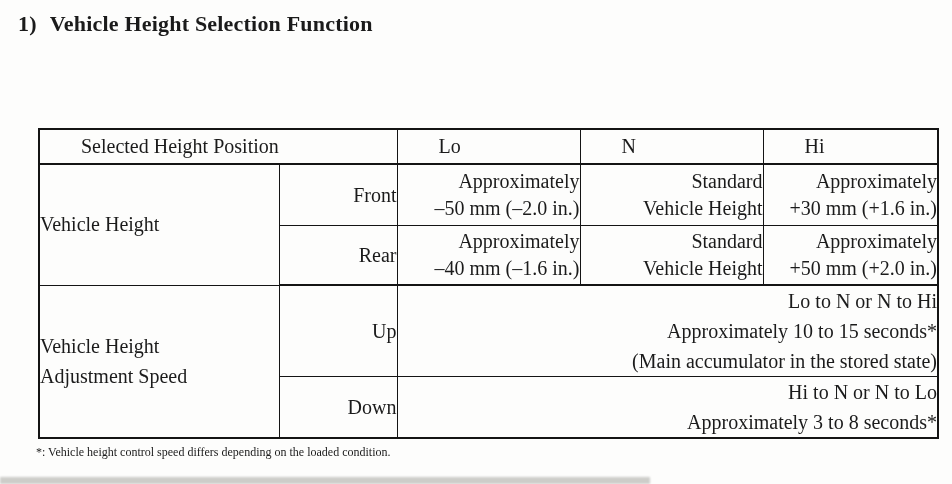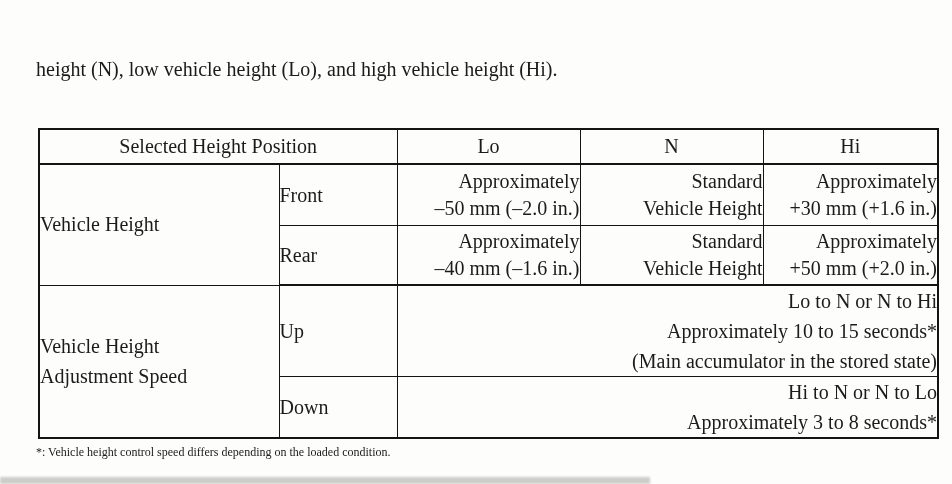--- a/index.html
+++ b/index.html
@@ -42,27 +42,27 @@
     color: #1b1b1b;
     border: 2px solid #141414;
   }
   table.spec td, table.spec th {
     border: 1px solid #141414;
     font-weight: normal;
     padding: 0;
     vertical-align: middle;
     line-height: 27px;
   }
-  tr.r-header th { border-bottom: 2px solid #141414; height: 33px; text-align: center; }
+  tr.r-header th { border-bottom: 2px solid #141414; height: 33px; text-align: left; padding-left: 41px; }
   tr.r-front td { height: 60px; }
   tr.r-rear td  { height: 58px; border-bottom: 2px solid #141414; }
   tr.r-up td    { height: 88px; line-height: 30px; }
   tr.r-down td  { height: 60px; line-height: 30px; }
   .c-label { text-align: left; padding-left: 20px; line-height: 29px; }
-  .c-sub   { text-align: left; padding-left: 13px; }
+  .c-sub   { text-align: right; padding-left: 13px; }
   .c-data  { text-align: right; }
   .line { display: block; }
   .footnote {
     position: absolute;
     left: 36px;
     top: 445px;
     font-size: 12px;
     white-space: nowrap;
   }
   .scan-bar {
@@ -74,23 +74,25 @@
     background: #a6a6a1;
     opacity: 0.55;
     filter: blur(1px);
   }
 </style>
 </head>
 <body>
 
 <div class="page">
 
+  <div class="heading">
+    <span class="num">1)</span><span>Vehicle Height Selection Function</span>
+  </div>
 
   <div class="intro">
-    <div class="l2">height (N), low vehicle height (Lo), and high vehicle height (Hi).</div>
   </div>
 
   <table class="spec">
     <colgroup>
       <col style="width:240px">
       <col style="width:118px">
       <col style="width:183px">
       <col style="width:183px">
       <col style="width:175px">
     </colgroup>

